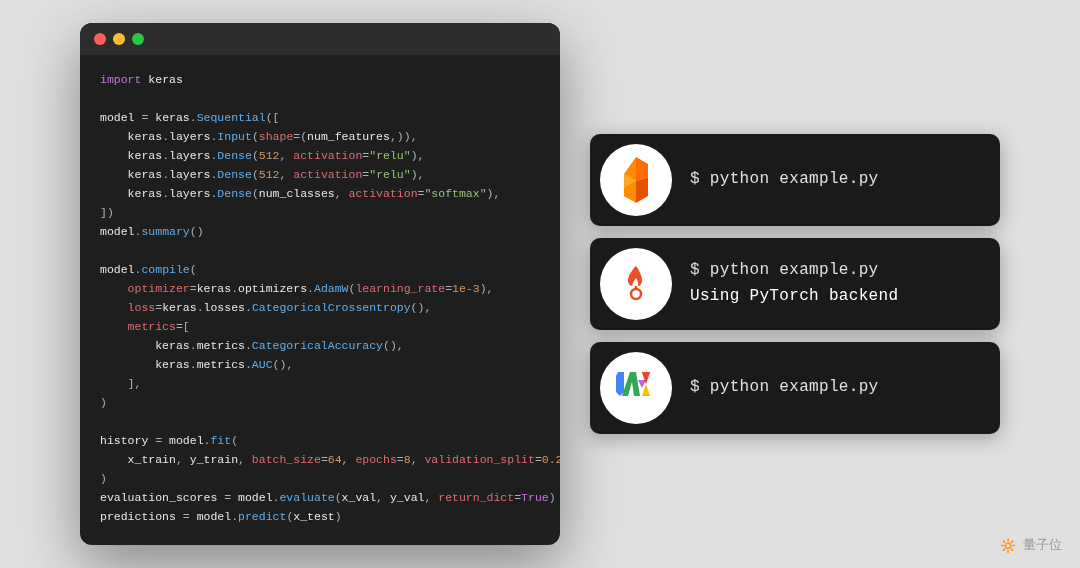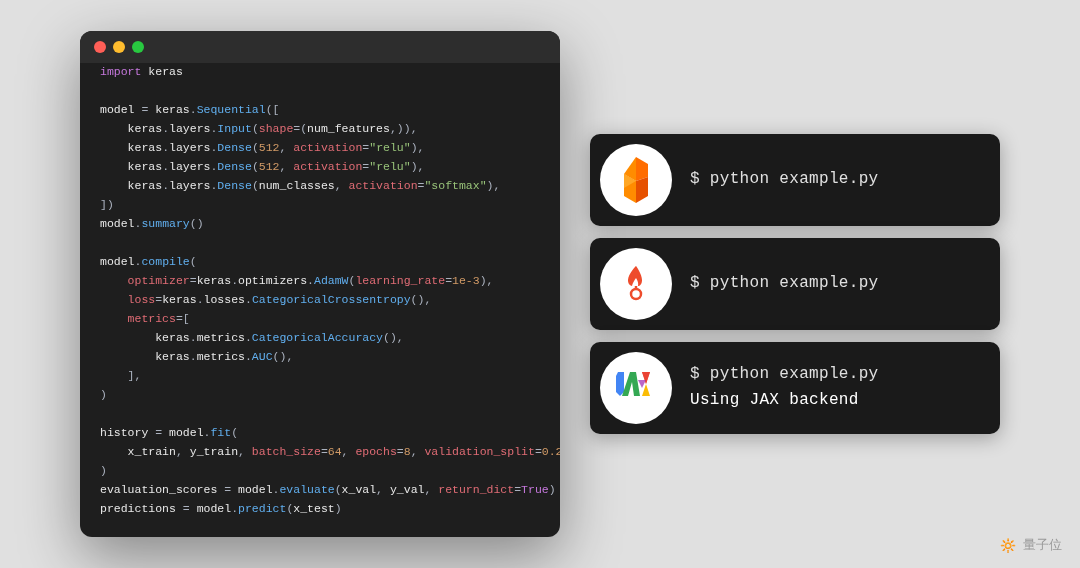--- a/index.html
+++ b/index.html
@@ -44,21 +44,21 @@
     .dot {
       width: 12px;
       height: 12px;
       border-radius: 50%;
     }
     .dot-red { background: #ff5f57; }
     .dot-yellow { background: #febc2e; }
     .dot-green { background: #28c840; }
 
     .code-body {
-      padding: 0 20px 18px;
+      padding: 16px 20px 18px;
       font-size: 11.5px;
       line-height: 1.65;
       color: #d4d4d4;
     }
 
     .kw { color: #c678dd; }
     .fn { color: #61afef; }
     .str { color: #98c379; }
     .num { color: #d19a66; }
     .param { color: #e06c75; }
@@ -208,20 +208,21 @@
 
             <path d="M22 4 C22 4 28 12 28 18 C28 22 26 24 24 24 C25 20 22 16 22 16 C22 16 19 20 18 24 C14 23 14 19 14 18 C14 12 22 4 22 4Z" fill="#EE4C2C"></path>
 
             <circle cx="22" cy="32" r="5" fill="none" stroke="#EE4C2C" stroke-width="2.5"></circle>
 
             <line x1="22" y1="27" x2="22" y2="24" stroke="#EE4C2C" stroke-width="2.5"></line>
           </svg>
         </div>
         <div class="panel-text">
           <div class="cmd">$ python example.py</div>
+          <div>Using PyTorch backend</div>
         </div>
       </div>
 
       <div class="backend-panel">
         <div class="icon-circle">
 
           <svg class="jax-icon" viewBox="0 0 52 52" xmlns="http://www.w3.org/2000/svg">
 
             <polygon points="8,10 14,10 14,30 10,34 6,30 6,14" fill="#4285F4"></polygon>
             <polygon points="8,10 14,10 14,14 8,14" fill="#4285F4"></polygon>
@@ -230,21 +231,20 @@
 
             <polygon points="32,10 40,10 36,22" fill="#EA4335"></polygon>
             <polygon points="36,22 40,34 32,34" fill="#FBBC05"></polygon>
             <polygon points="32,10 36,22 40,10" fill="#EA4335" opacity="0.8"></polygon>
 
             <polygon points="28,18 36,18 32,26" fill="#9C27B0" opacity="0.7"></polygon>
           </svg>
         </div>
         <div class="panel-text">
           <div class="cmd">$ python example.py</div>
-          <div>Using JAX backend</div>
         </div>
       </div>
 
     </div>
   </div>
 
   <div class="watermark">
     <span>🔆</span>
     <span>量子位</span>
   </div>

